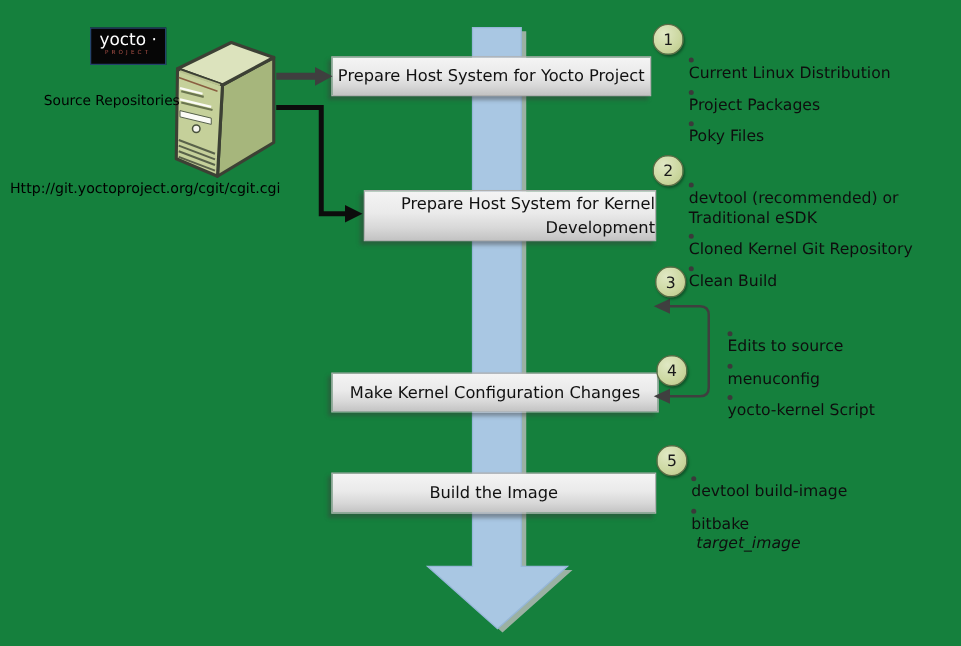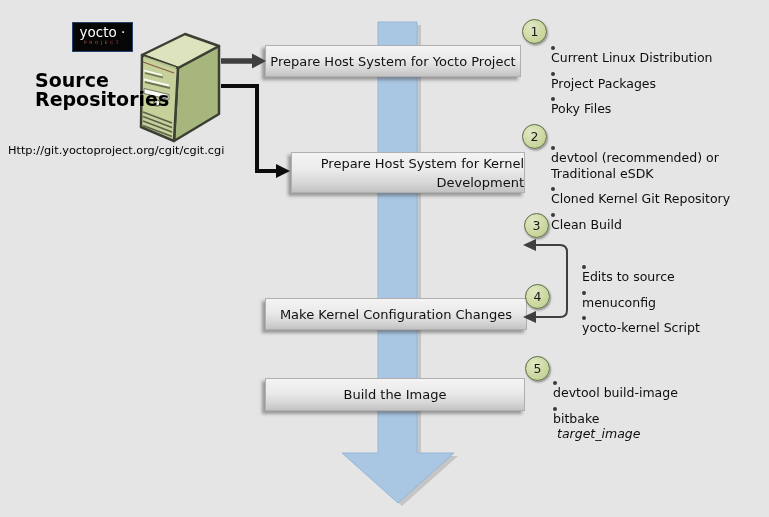--- a/index.html
+++ b/index.html
@@ -1,27 +1,27 @@
 <!DOCTYPE html>
 <html><head>
 <meta charset="utf-8">
 <style>
   html,body{margin:0;padding:0;}
-  #canvas{position:relative;width:769px;height:517px;background:#e5e5e5;overflow:hidden;
+  #canvas{position:relative;width:769px;height:517px;background:#15803d;overflow:hidden;
     font-family:"DejaVu Sans",sans-serif;}
   svg.layer{position:absolute;left:0;top:0;}
   #layer-under{z-index:0;}
   #layer-over{z-index:2;}
 
   #logo{position:absolute;left:72px;top:22px;width:61px;height:30px;background:#060606;
     border:1.5px solid #24436b;box-sizing:border-box;text-align:center;z-index:3;}
   #logo .brand{font-size:13.5px;color:#ffffff;line-height:15px;margin-top:2px;}
   #logo .sub{font-size:4.5px;color:#b0544a;letter-spacing:2.5px;line-height:6px;}
 
-  #srclabel{position:absolute;left:35px;top:71px;width:120px;font-weight:bold;font-size:19px;
+  #srclabel{position:absolute;left:35px;top:71px;width:120px;font-weight:normal;font-size:11px;
     color:#000;line-height:19px;z-index:3;}
   #url{position:absolute;left:8px;top:144px;font-size:11.3px;color:#000;z-index:3;}
 
   .stepbox{position:absolute;display:flex;align-items:center;justify-content:center;text-align:right;
     font-size:13px;color:#111;z-index:1;line-height:19px;
     background:linear-gradient(180deg,#f4f4f4 0%,#eaeaea 45%,#d8d8d8 75%,#c3c3c3 100%);
     border:1px solid #b0b0b0;box-shadow:-3px 3px 3px rgba(60,60,60,0.45);box-sizing:border-box;}
   #box1{left:265px;top:45px;width:256px;height:32px;}
   #box2{left:291px;top:152px;width:234px;height:41px;}
   #box3{left:233px;top:230px;width:292px;height:32px;}

